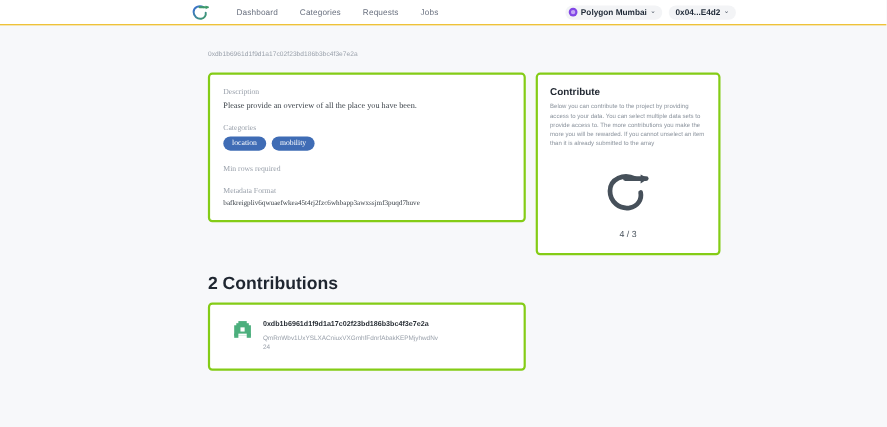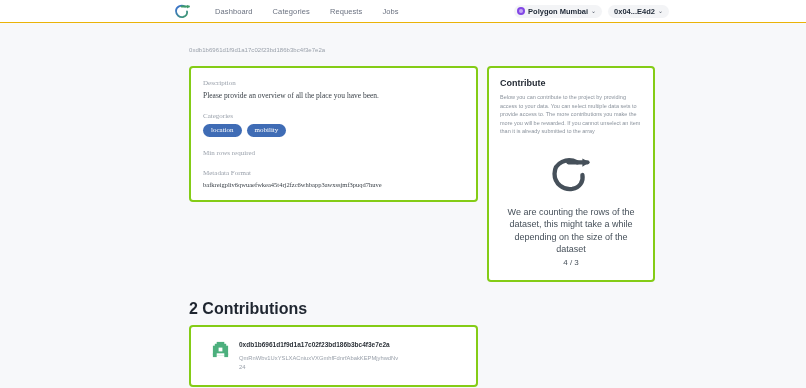--- a/index.html
+++ b/index.html
@@ -373,21 +373,20 @@
         <div class="contribute-desc">Below you can contribute to the project by providing access to your data. You can select multiple data sets to provide access to. The more contributions you make the more you will be rewarded. If you cannot unselect an item than it is already submitted to the array</div>
 
         <div class="spinner-wrap">
           <svg width="44" height="38" viewBox="0 0 34 30">
             <path d="M22 5 C14 1 4 5 4 14 C4 22 11 27 18 26 C24 25 27 20 26 15" fill="none" stroke="#46505a" stroke-width="3.4" stroke-linecap="round"></path>
             <path d="M15 5 L30 5" fill="none" stroke="#46505a" stroke-width="3.4" stroke-linecap="round"></path>
             <path d="M26 2 L31.5 5 L26 8.5 Z" fill="#46505a"></path>
           </svg>
         </div>
 
-        <div class="loading-text">We are counting the rows of the dataset, this might take a while depending on the size of the dataset</div>
         <div class="loading-count">4 / 3</div>
 
       </div>
     </div>
 
     <div class="contrib-heading">2 Contributions</div>
 
     <div class="card contrib-card">
 
       <div class="contrib-item">

